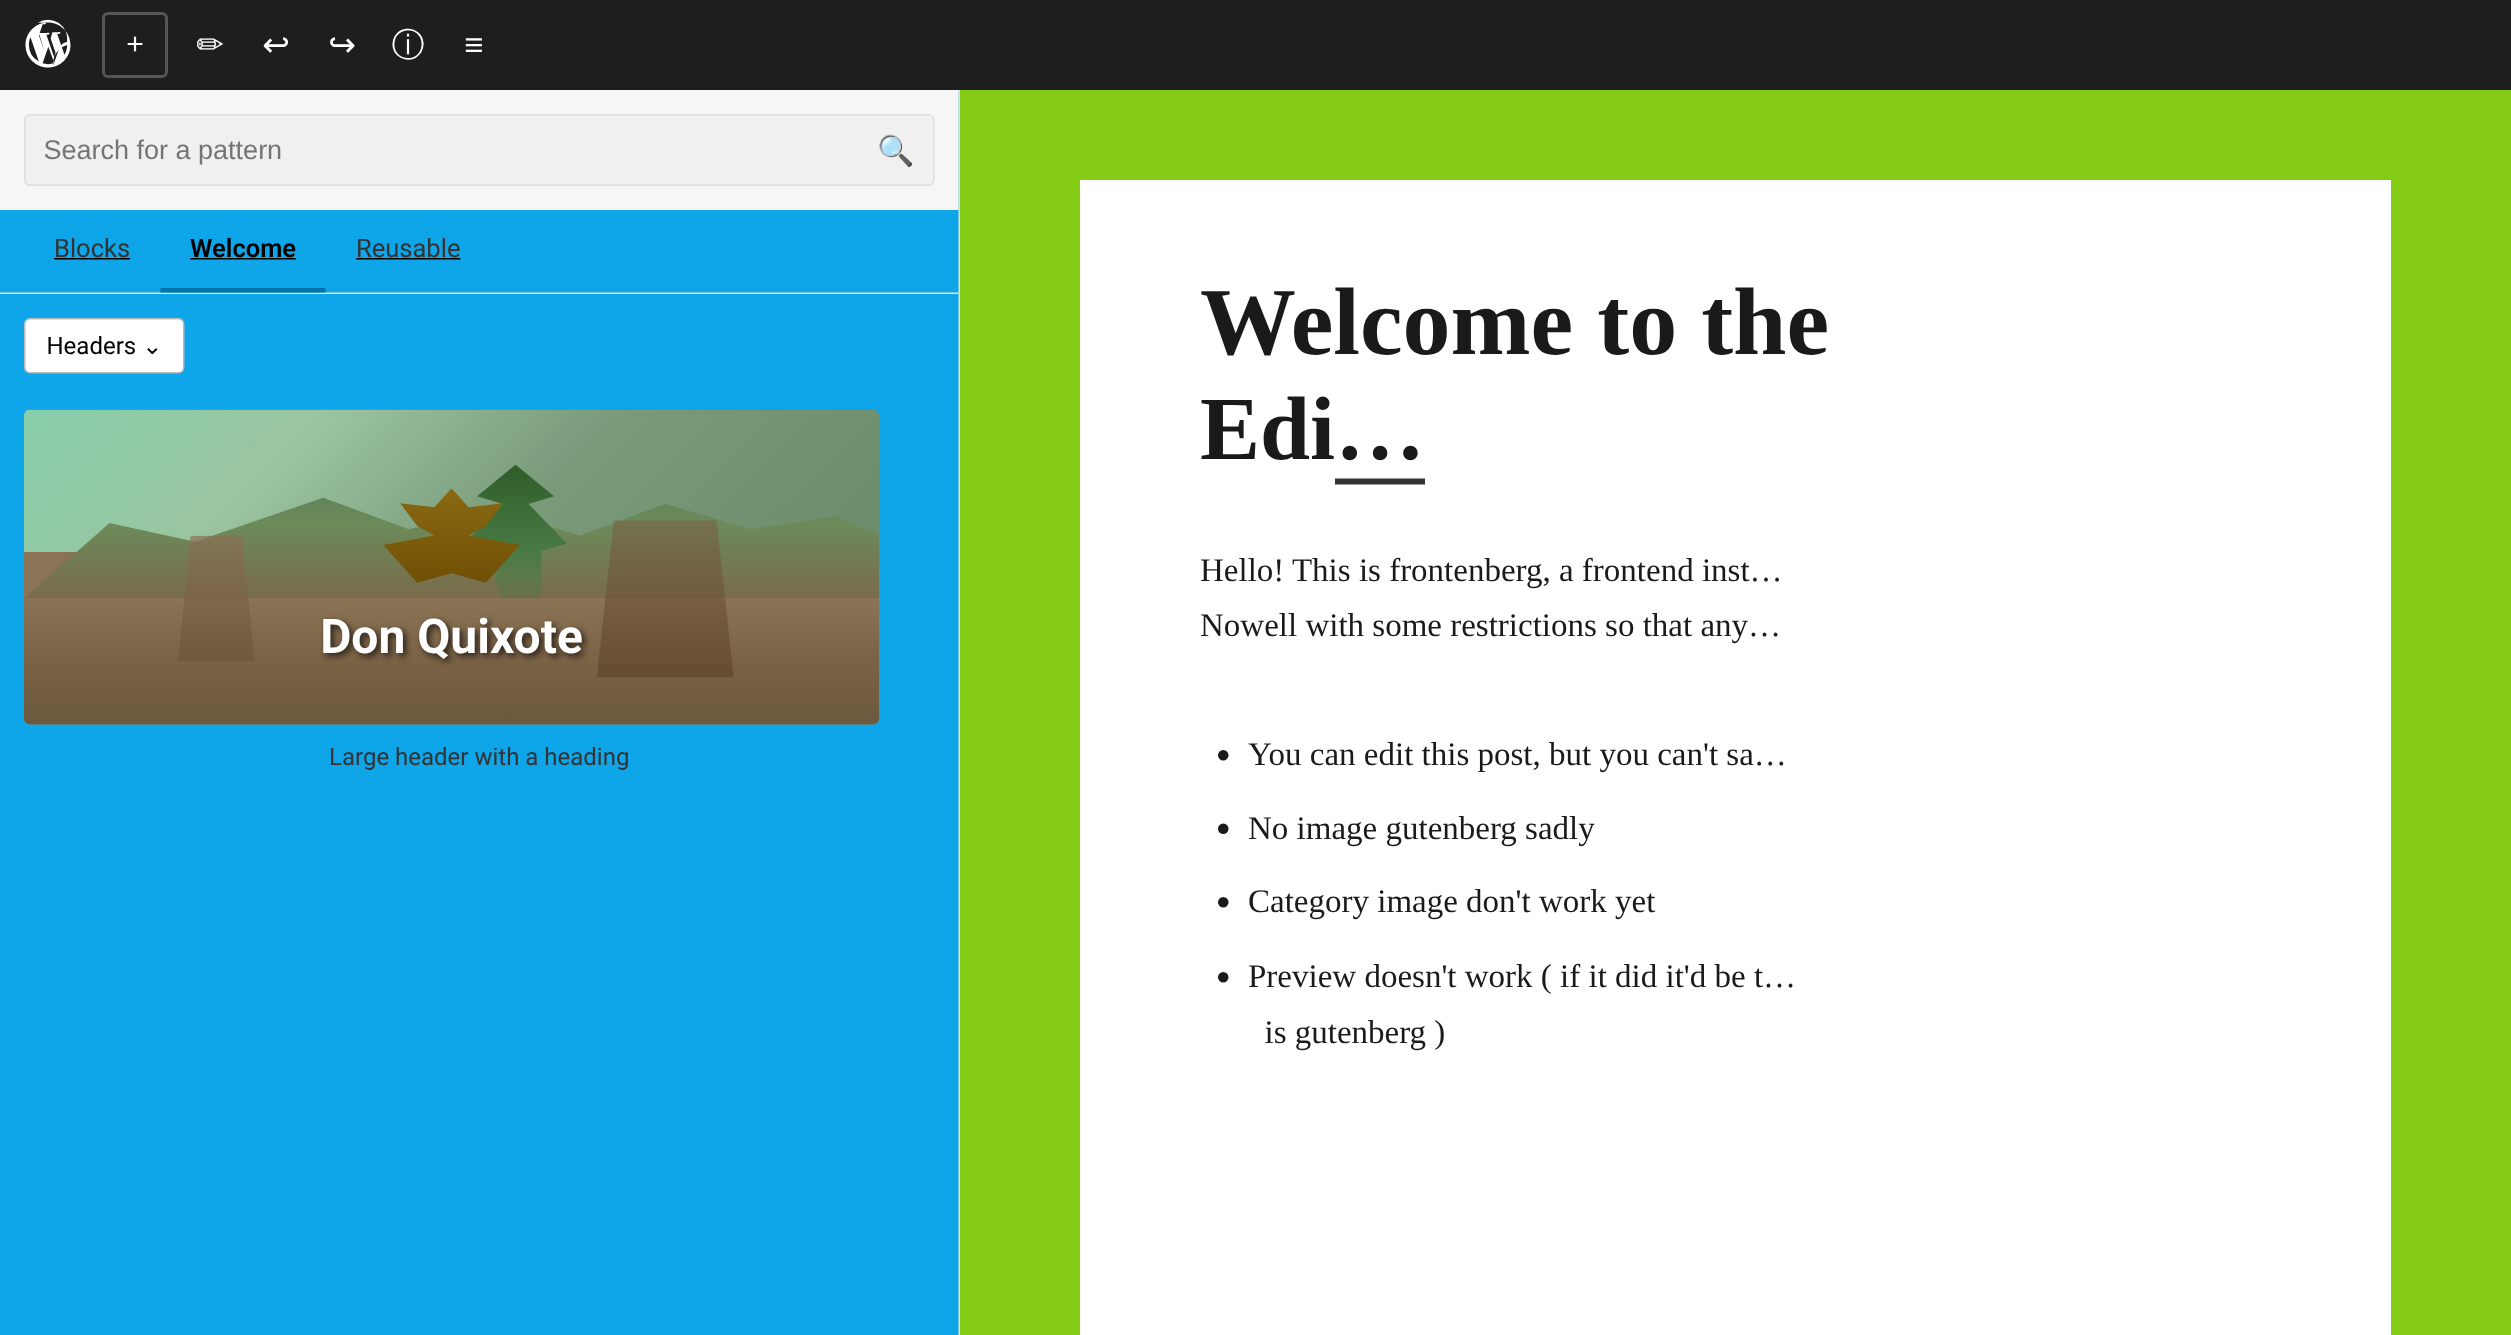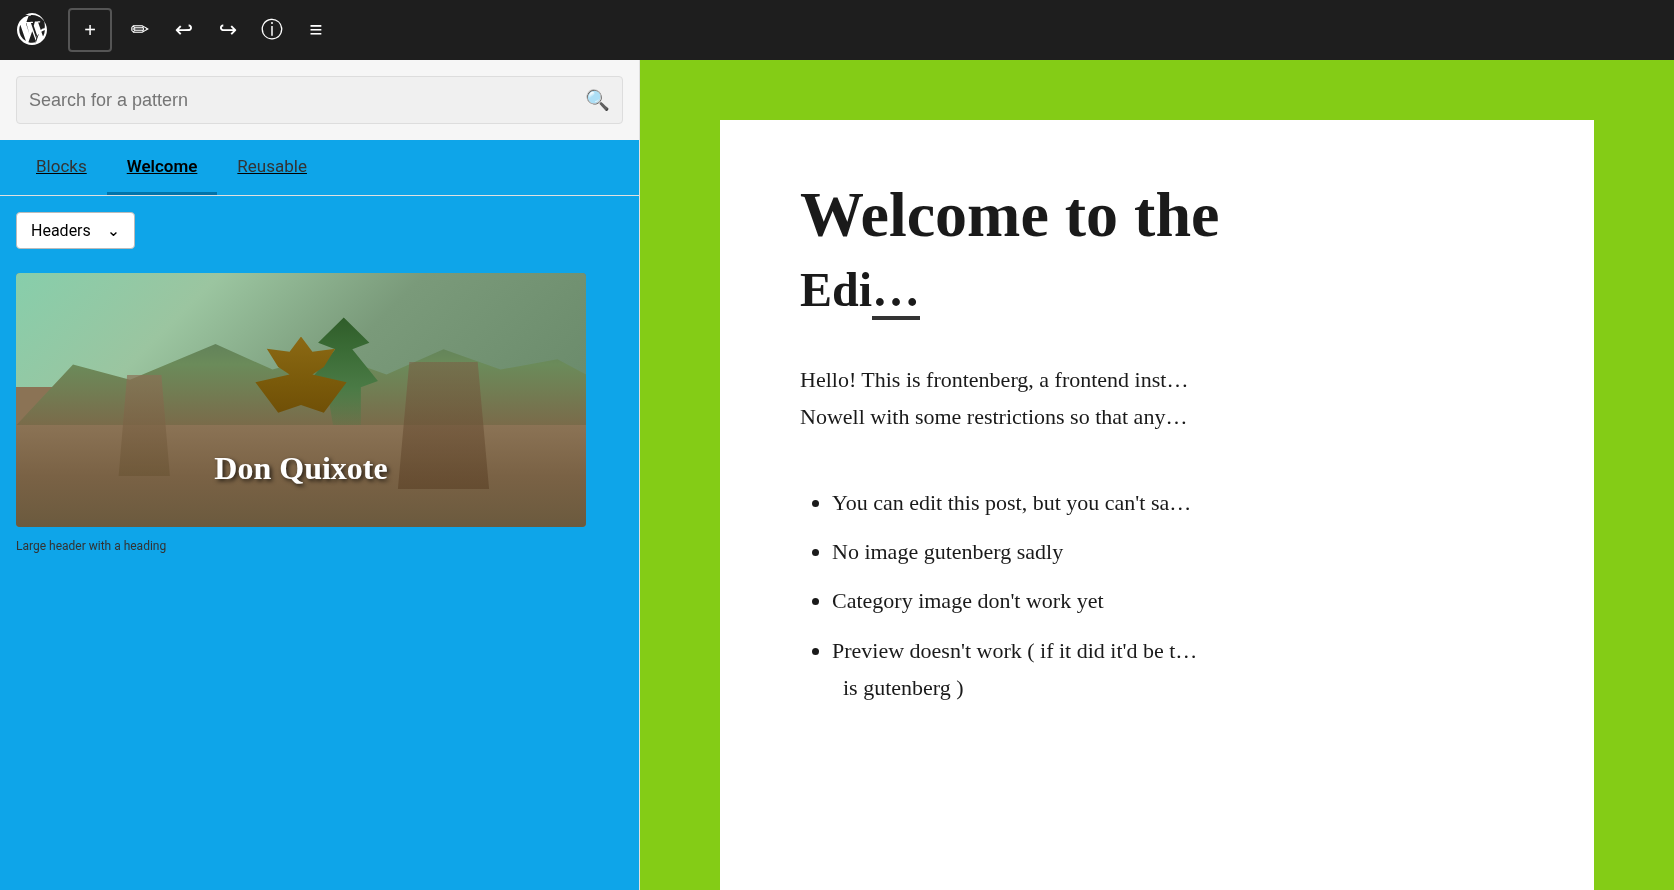--- a/index.html
+++ b/index.html
@@ -141,42 +141,41 @@
 
     .filter-dropdown {
       display: flex;
       align-items: flex-end;
       border: 1px solid #bbb;
       border-radius: 4px;
       padding: 8px 14px;
       font-size: 16px;
       cursor: pointer;
       width: fit-content;
-      gap: 16px;
+      gap: 4px;
       background: white;
     }
 
     
     .patterns-list {
       padding: 8px 16px 16px;
       overflow-y: auto;
     }
 
     .pattern-card {
       cursor: pointer;
     }
 
     .pattern-image {
       width: 570px;
-      height: 254px;
+      height: 210px;
       border-radius: 4px;
       overflow: hidden;
       position: relative;
       background: #8B7355;
-      font-family: Liberation Serif, serif;
     }
 
     
     .painting-bg {
       width: 100%;
       height: 100%;
       position: absolute;
       top: 0;
       left: 0;
     }
@@ -193,23 +192,23 @@
       left: 0;
       right: 0;
       text-align: center;
       color: white;
       font-size: 32px;
       font-weight: 700;
       text-shadow: 2px 2px 4px rgba(0,0,0,0.7);
     }
 
     .pattern-label {
-      text-align: left;
+      text-align: center;
       padding: 12px 0;
-      font-size: 12px;
+      font-size: 16px;
       color: #333;
     }
 
     
     .right-panel {
       flex: 1;
       background: #84cc16;
       padding: 60px 80px;
       overflow-y: auto;
     }
@@ -333,21 +332,21 @@
         <div class="pattern-label">Large header with a heading</div>
       </div>
     </div>
 
   </div>
 
   <div class="right-panel">
     <div class="content-area">
       <h1 class="content-title">
         <span>Welcome to the</span><br>
-        <span style="font-size:48px;color:#1a1a1a;">Edi<span style="border-bottom:4px solid #333;">…</span></span>
+        <span style="font-size:60px;color:#1a1a1a;">Edi<span style="border-bottom:4px solid #333;">…</span></span>
       </h1>
 
       <p class="content-body">
         Hello! This is frontenberg, a frontend inst…<br>
         Nowell with some restrictions so that any…
       </p>
 
       <ul class="content-list">
         <li>You can edit this post, but you can't sa…</li>
         <li>No image gutenberg sadly</li>

